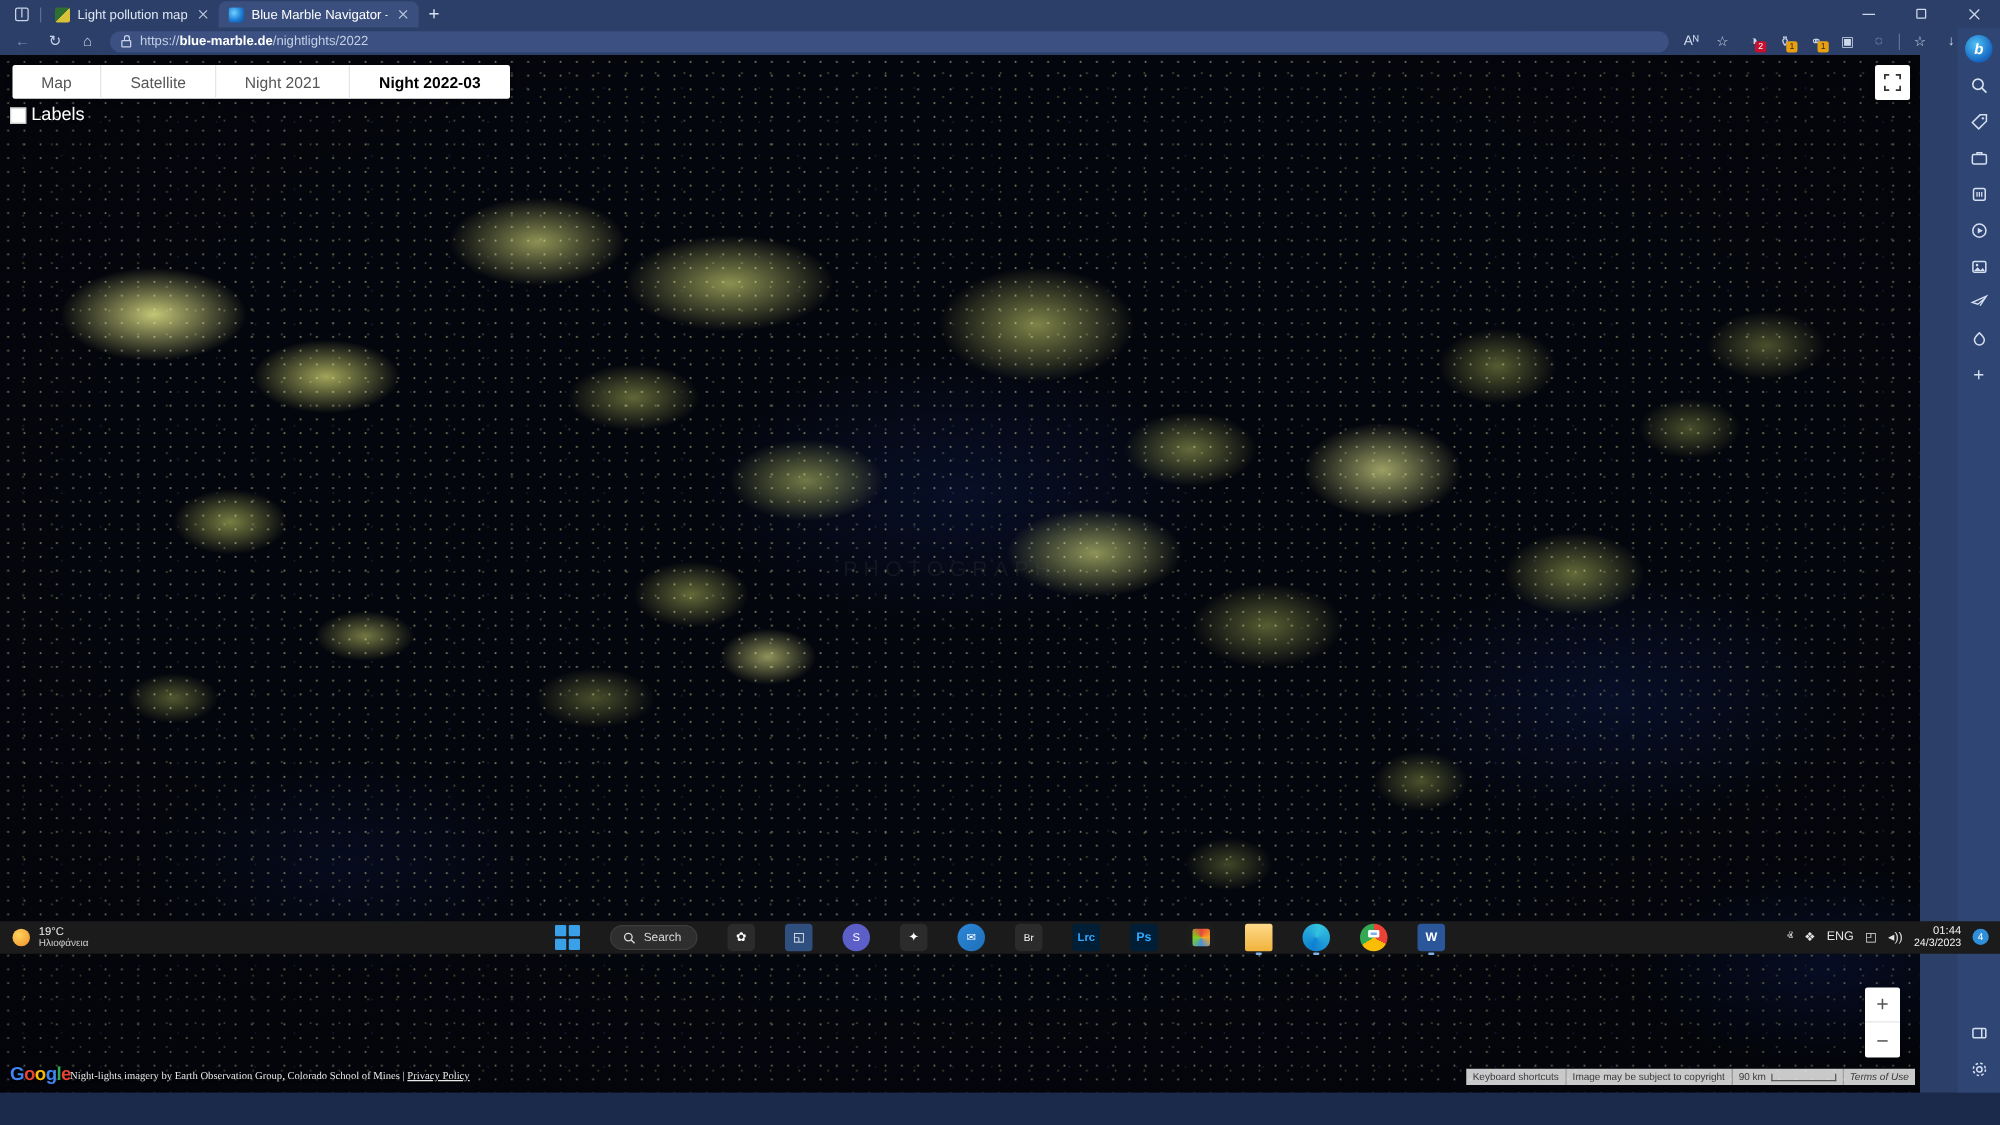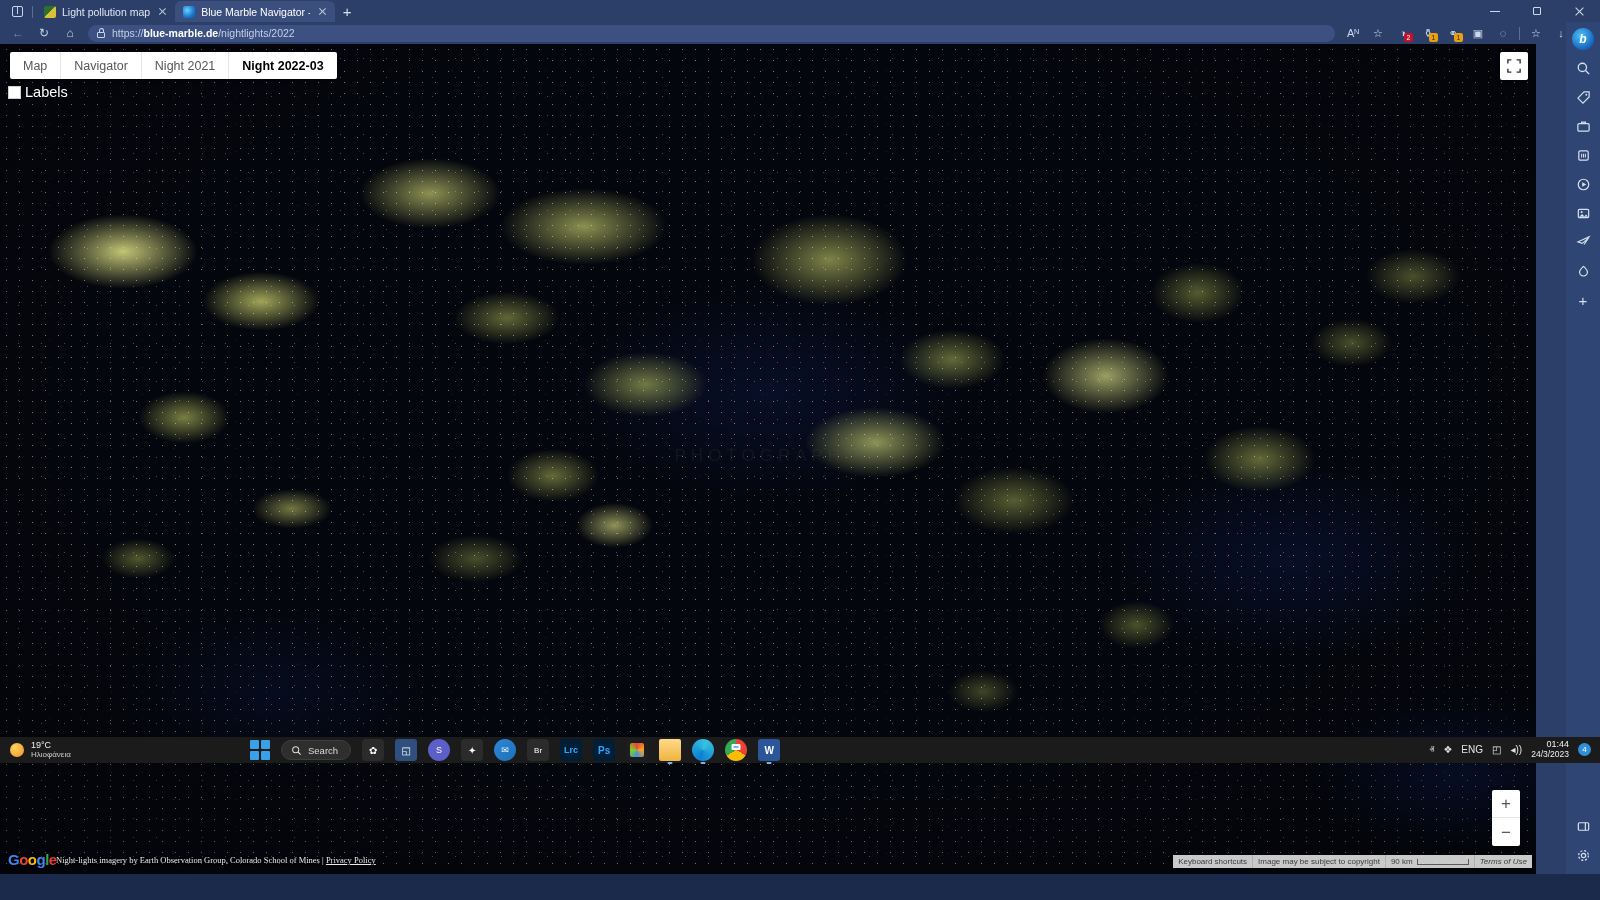--- a/index.html
+++ b/index.html
@@ -127,21 +127,21 @@
   .watermark { position:absolute; left:0; right:0; top:48%;
      text-align:center; font-size:48px; letter-spacing:6px; font-weight:700;
      color:rgba(90,95,80,.20); user-select:none; }
   .watermark .sub { display:block; font-size:17px; letter-spacing:5px; font-weight:400;
      color:rgba(90,95,80,.16); margin-top:4px; }
 
   
   .maptypes { position:absolute; left:10px; top:8px; display:flex;
               background:#fff; border-radius:2px; height:27px;
               box-shadow:0 1px 4px rgba(0,0,0,.35); overflow:hidden; }
-  .mt { display:flex; align-items:center; padding:0 13px; font-size:12.5px;
+  .mt { display:flex; align-items:center; padding:0 23px; font-size:12.5px;
         color:#565656; border-right:1px solid #e6e6e6; white-space:nowrap; }
   .mt:last-child { border-right:none; }
   .mt.active { color:#000; font-weight:700; }
 
   .labelsrow { position:absolute; left:8px; top:40px; display:flex;
                align-items:center; gap:4px; }
   .labelsrow .cb { width:13px; height:13px; background:#fff; border:1px solid #d0d0d0; }
   .labelsrow .lbl { color:#fff; font-size:14.5px; text-shadow:0 1px 2px rgba(0,0,0,.9); }
 
   .fsbtn { position:absolute; right:8px; top:8px; width:28px; height:28px;
@@ -191,21 +191,21 @@
   
   .taskbar { position:absolute; left:0; bottom:0; width:1600px; height:26px;
              background:#1b1b1b; display:flex; align-items:center; }
   .weather { display:flex; align-items:center; gap:7px; padding-left:10px; width:250px; }
   .sun { width:14px; height:14px; border-radius:50%;
          background:radial-gradient(circle at 35% 35%, #ffd35c, #f0902a); }
   .wtext { display:flex; flex-direction:column; line-height:1.05; }
   .wtext .t1 { font-size:9px; color:#f0f0f0; }
   .wtext .t2 { font-size:8px; color:#cfcfcf; }
 
-  .tbcenter { flex:1; display:flex; align-items:center; justify-content:flex-start; gap:11px; }
+  .tbcenter { flex:1; display:flex; align-items:center; justify-content:center; gap:24px; }
   .tbico { width:22px; height:22px; border-radius:4px; display:flex;
            align-items:center; justify-content:center; font-size:10px;
            color:#fff; position:relative; }
   .tbico.run::after { content:""; position:absolute; bottom:-3px; left:50%;
            transform:translateX(-50%); width:5px; height:2px; border-radius:1px;
            background:#7fb3e8; }
   .startbtn { width:20px; height:20px; display:grid;
               grid-template-columns:1fr 1fr; grid-template-rows:1fr 1fr; gap:2px; }
   .startbtn i { background:#3aa0e8; border-radius:1px; }
   .searchbox { display:flex; align-items:center; gap:6px; height:20px;
@@ -338,21 +338,21 @@
       <div class="nightmap"></div>
       <div class="speckle"></div>
       <div class="vignette"></div>
 
       <div class="watermark">
         <span class="sub">PHOTOGRAPHY</span>
       </div>
 
       <div class="maptypes">
         <div class="mt">Map</div>
-        <div class="mt">Navigator</div>
+        <div class="mt">Satellite</div>
         <div class="mt">Night 2021</div>
         <div class="mt active">Night 2022-03</div>
       </div>
 
       <div class="labelsrow">
         <span class="cb"></span>
         <span class="lbl">Labels</span>
       </div>
 
       <div class="fsbtn">

